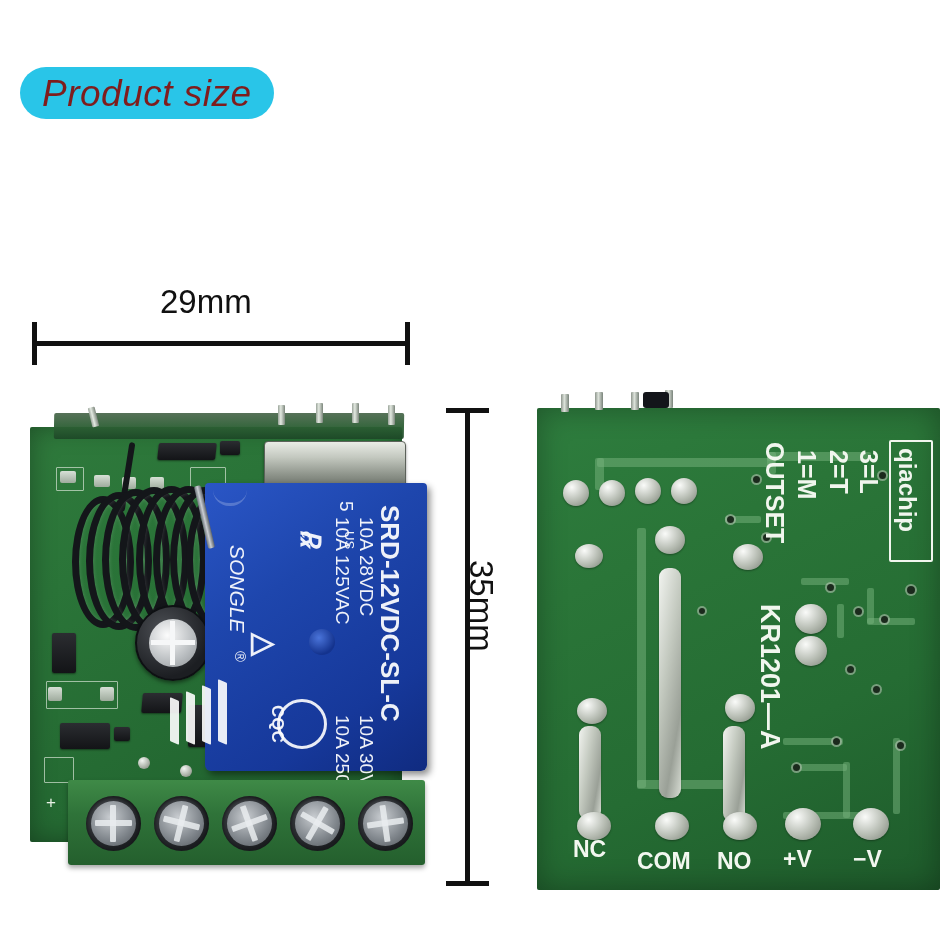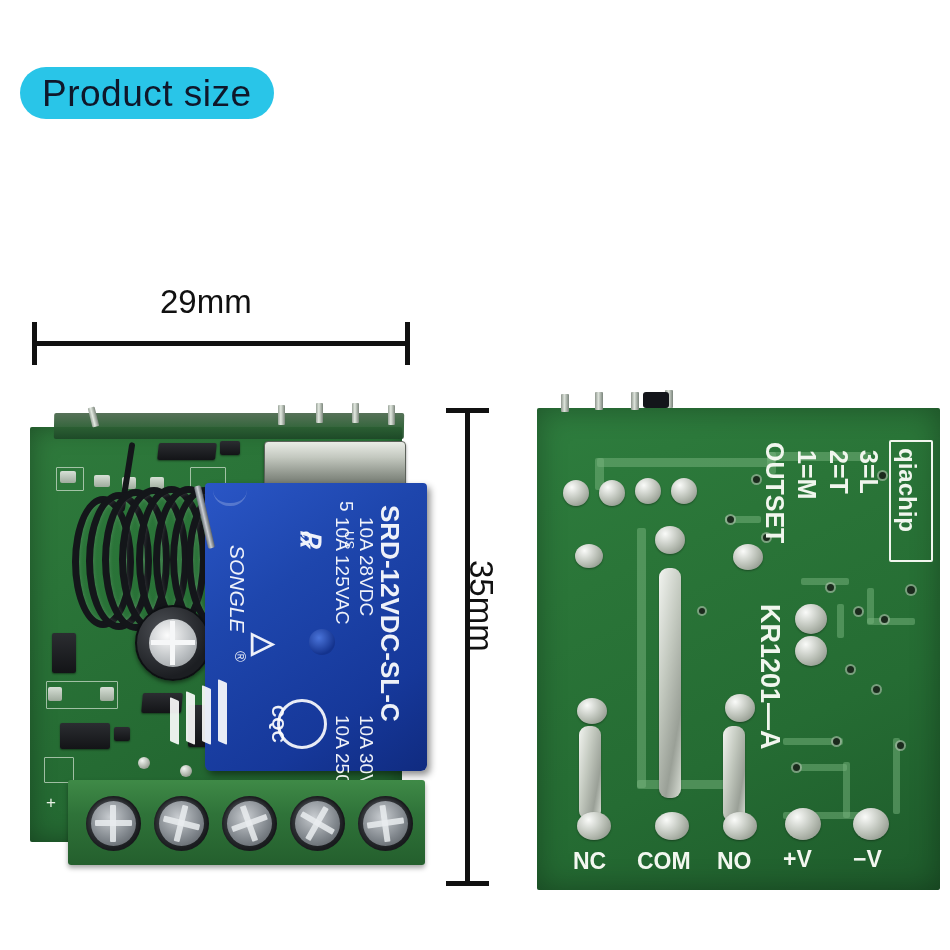--- a/index.html
+++ b/index.html
@@ -2,21 +2,21 @@
 <html><head>
 <meta charset="utf-8">
 <style>
   html,body{margin:0;padding:0;background:#ffffff;}
   body{width:950px;height:950px;position:relative;overflow:hidden;
        font-family:"Liberation Sans",sans-serif;background:#fff;}
 
   
   #title-badge{position:absolute;left:20px;top:67px;height:52px;padding:0 22px;
       display:flex;align-items:center;border-radius:26px;background:#29c5e8;}
-  #title-badge span{color:#0f172a;font-size:37px;letter-spacing:.5px;line-height:1;}
+  #title-badge span{color:#7f1d1d;font-size:37px;letter-spacing:.5px;line-height:1;font-style:italic;}
 
   
   .dim-line{position:absolute;background:#111;}
   #dim-w-line{left:32px;top:341px;width:378px;height:5px;}
   #dim-w-tick-l{left:32px;top:322px;width:5px;height:43px;}
   #dim-w-tick-r{left:405px;top:322px;width:5px;height:43px;}
   #dim-w-label{position:absolute;left:160px;top:283px;font-size:33px;color:#111;}
 
   #dim-h-line{left:465px;top:408px;width:5px;height:478px;}
   #dim-h-tick-t{left:446px;top:408px;width:43px;height:5px;}
@@ -327,18 +327,18 @@
 
   <span class="br-silk rot" style="left:252px;top:34px;font-size:25px;">OUTSET</span>
   <span class="br-silk rot" style="left:284px;top:42px;font-size:25px;">1=M</span>
   <span class="br-silk rot" style="left:316px;top:42px;font-size:25px;">2=T</span>
   <span class="br-silk rot" style="left:346px;top:42px;font-size:25px;">3=L</span>
   <span class="br-silk rot" style="left:248px;top:196px;font-size:27px;">KR1201—A</span>
   <div id="qiachip-box">
     <span class="br-silk rot" style="left:30px;top:6px;font-size:24px;">qiachip</span>
   </div>
 
-  <span class="term-label" style="left:36px;top:440px;">NC</span>
+  <span class="term-label" style="left:36px;top:428px;">NC</span>
   <span class="term-label" style="left:100px;top:440px;">COM</span>
   <span class="term-label" style="left:180px;top:440px;">NO</span>
   <span class="term-label" style="left:246px;top:438px;">+V</span>
   <span class="term-label" style="left:316px;top:438px;">−V</span>
 </div>
 
 </body></html>

